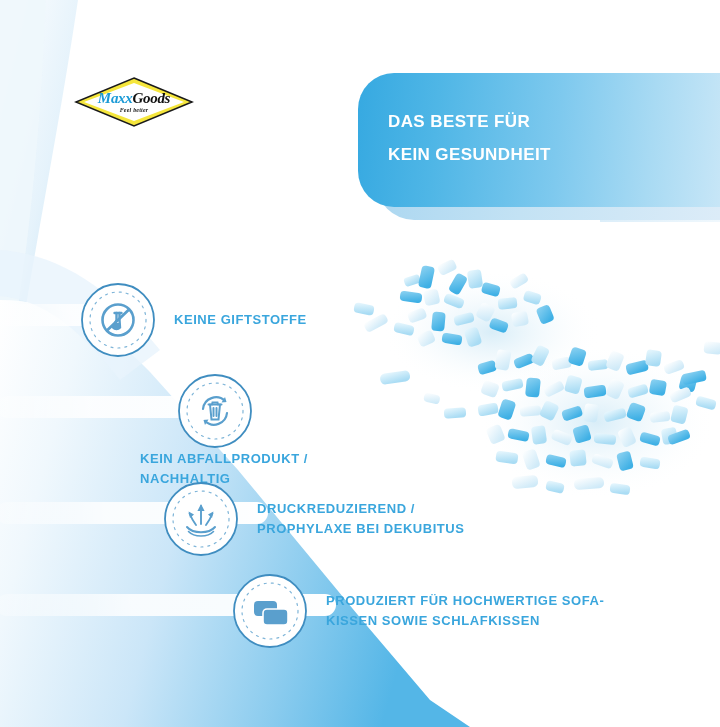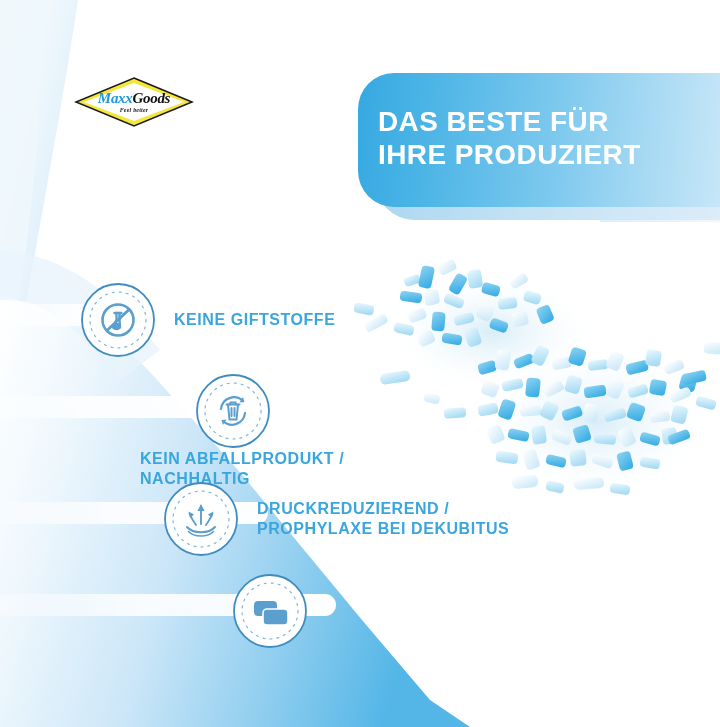--- a/index.html
+++ b/index.html
@@ -87,27 +87,27 @@
     left: 358px;
     top: 73px;
     width: 362px;
     height: 134px;
     border-radius: 36px 0 0 36px;
     background: linear-gradient(95deg, #36a9e1 0%, #4fb6e6 22%, #7ec9ee 55%, #a8daf3 80%, #c7e6f7 100%);
     z-index: 10;
   }
   .banner-title {
     position: absolute;
-    left: 378px;
+    left: 388px;
     top: 105px;
     width: 320px;
     z-index: 12;
     color: #ffffff;
     font-weight: bold;
-    font-size: 28px;
+    font-size: 17px;
     letter-spacing: 0.4px;
     line-height: 33px;
   }
   .banner-title .l2 { display: block; }
 
   
   .product-photo {
     position: absolute;
     left: 352px;
     top: 222px;
@@ -126,21 +126,21 @@
   .feature .badge {
     position: relative;
     width: 76px;
     height: 76px;
     flex: 0 0 76px;
   }
   .feature .badge svg { display: block; }
   .feature .label {
     margin-left: 18px;
     color: #3aa6dd;
-    font-size: 16px;
+    font-size: 13px;
     font-weight: bold;
     letter-spacing: 0.55px;
     line-height: 20px;
     white-space: pre-line;
   }
 
   #feature-0 { left: 80px;  top: 282px; }
   #feature-1 { left: 122px; top: 373px; flex-direction: column; }
   #feature-2 { left: 163px; top: 481px; justify-content: space-between; }
   #feature-3 { left: 232px; top: 573px; }
@@ -213,21 +213,21 @@
     <div class="logo-text-main">
       <span class="logo-maxx">Maxx</span><span class="logo-goods">Goods</span>
     </div>
     <div class="logo-tag">Feel better</div>
   </div>
 
   <div class="banner-shadow"></div>
   <div class="banner"></div>
   <div class="banner-title">
     <span class="l1">DAS BESTE FÜR</span>
-    <span class="l2">IHRE PRODUZIERT</span>
+    <span class="l2">KEIN GESUNDHEIT</span>
   </div>
 
   <svg class="product-photo" viewBox="0 0 372 312" xmlns="http://www.w3.org/2000/svg">
     <defs>
       <linearGradient id="fl1" x1="0" y1="0" x2="0.6" y2="1">
         <stop offset="0%" stop-color="#ffffff"></stop>
         <stop offset="100%" stop-color="#cfeaf8"></stop>
       </linearGradient>
       <linearGradient id="fl2" x1="0" y1="0" x2="0.5" y2="1">
         <stop offset="0%" stop-color="#8fd3f2"></stop>
@@ -415,15 +415,17 @@
 
   <div class="feature" id="feature-3">
     <div class="badge">
       <svg viewBox="0 0 76 76" xmlns="http://www.w3.org/2000/svg">
         <circle cx="38" cy="38" r="36" fill="#ffffff" stroke="#3f8dc0" stroke-width="1.8"></circle>
         <circle cx="38" cy="38" r="28" fill="none" stroke="#7fb5d8" stroke-width="1.2" stroke-dasharray="2 5" stroke-linecap="round"></circle>
         <rect x="22" y="28" width="23" height="15" rx="4" fill="#5a9fcd"></rect>
         <rect x="31" y="36" width="25" height="16" rx="4" fill="#5a9fcd" stroke="#ffffff" stroke-width="1.6"></rect>
       </svg>
     </div>
+    <div class="label">PRODUZIERT FÜR HOCHWERTIGE SOFA-
+KISSEN SOWIE SCHLAFKISSEN</div>
   </div>
 
 </div>
 
 </body></html>

